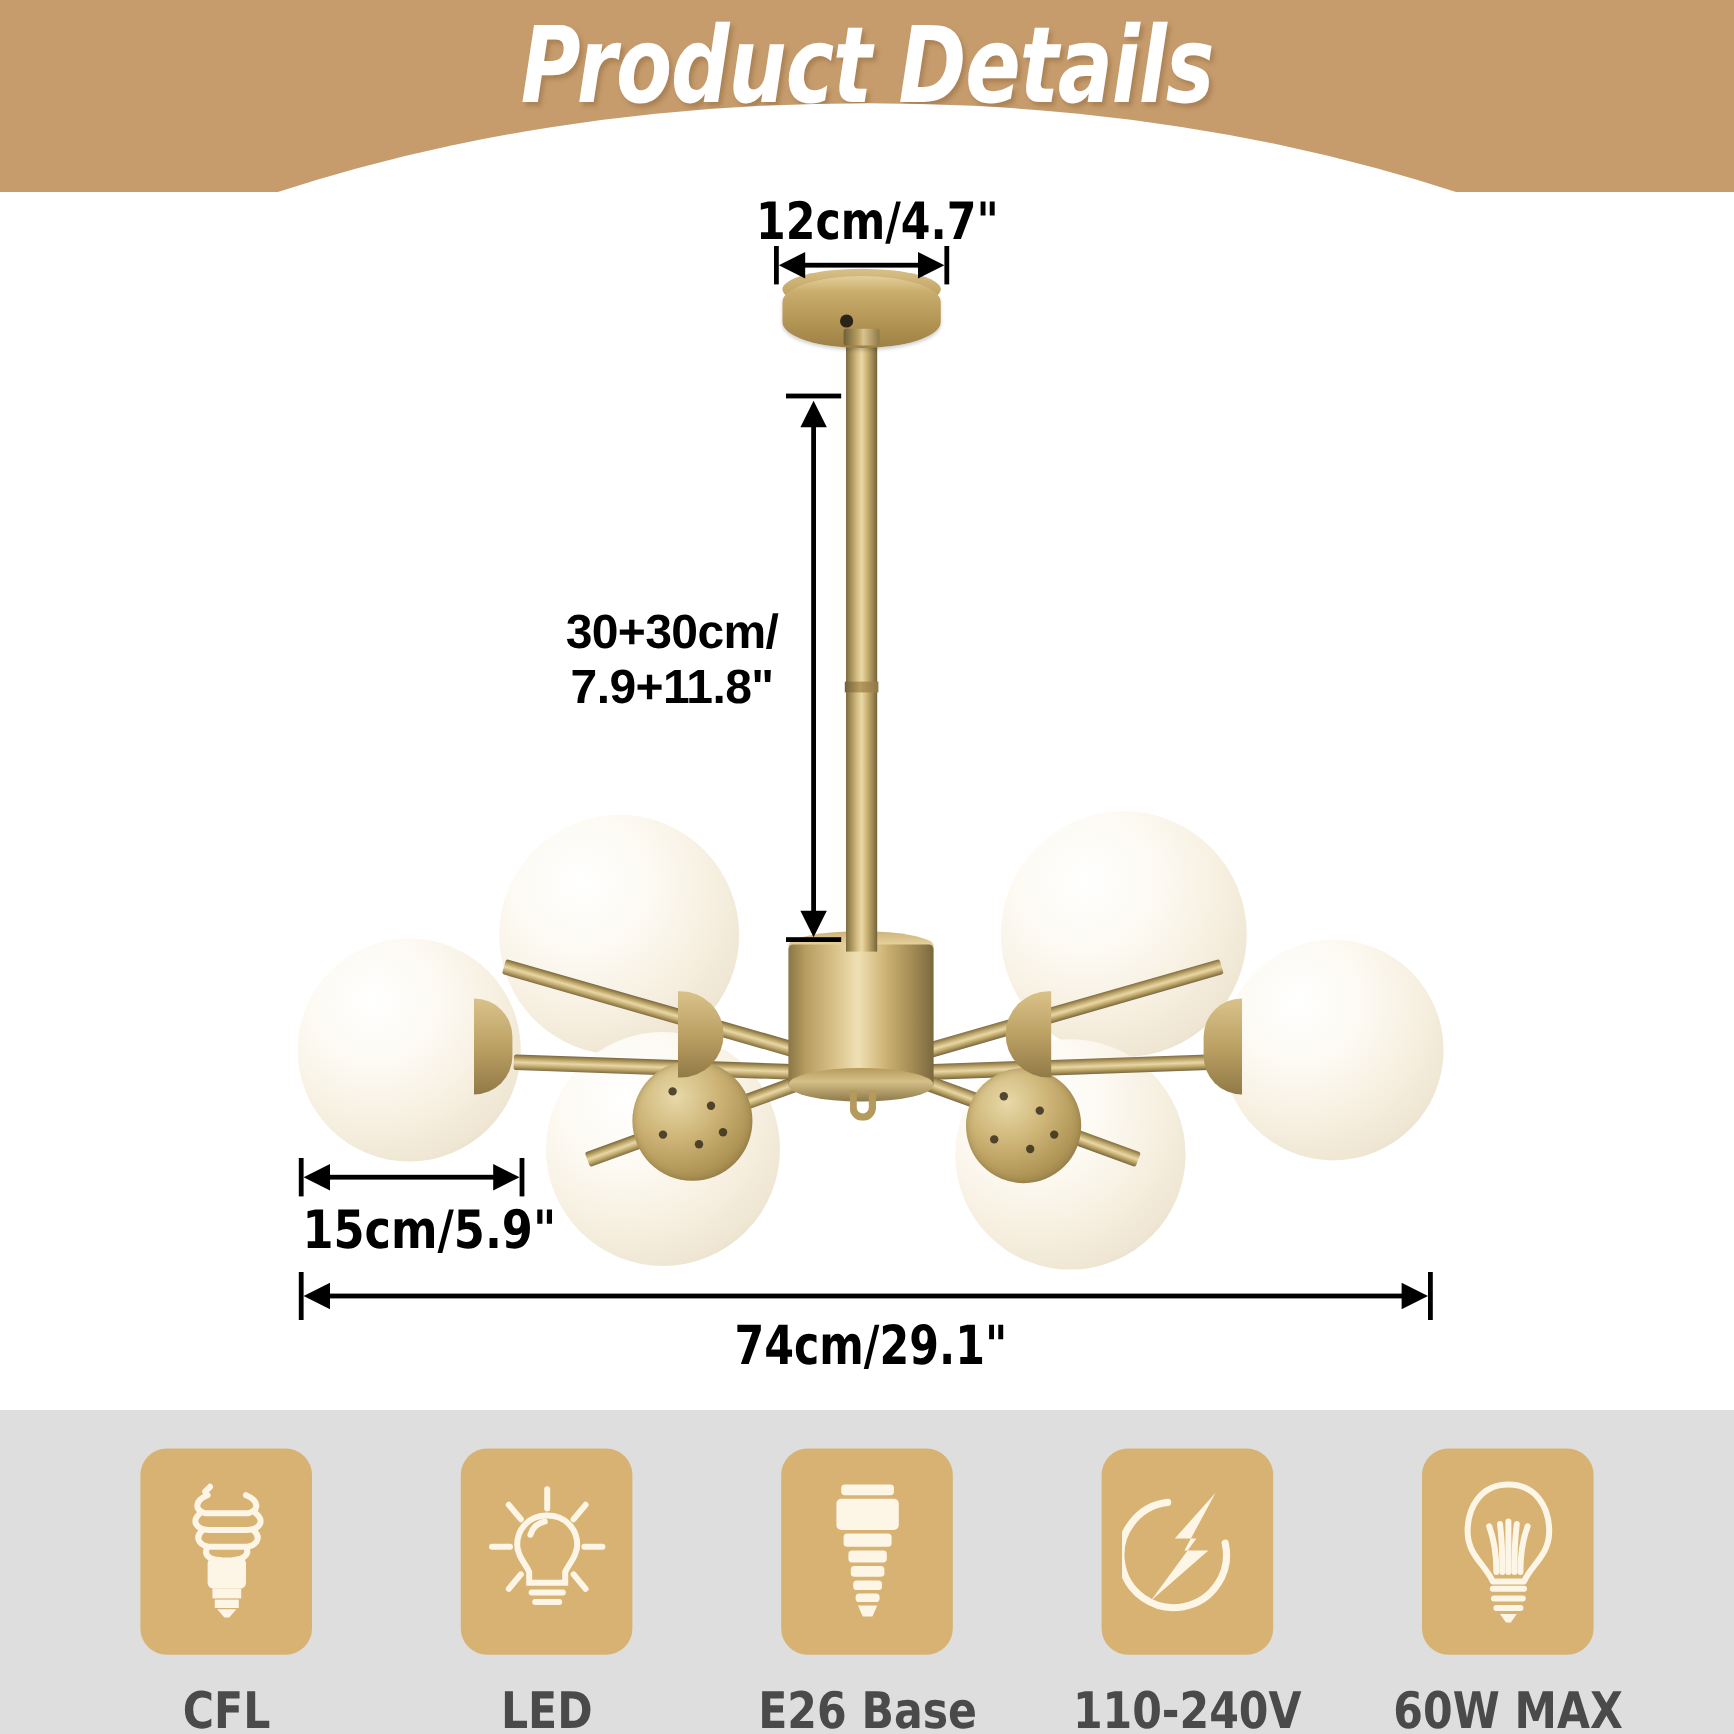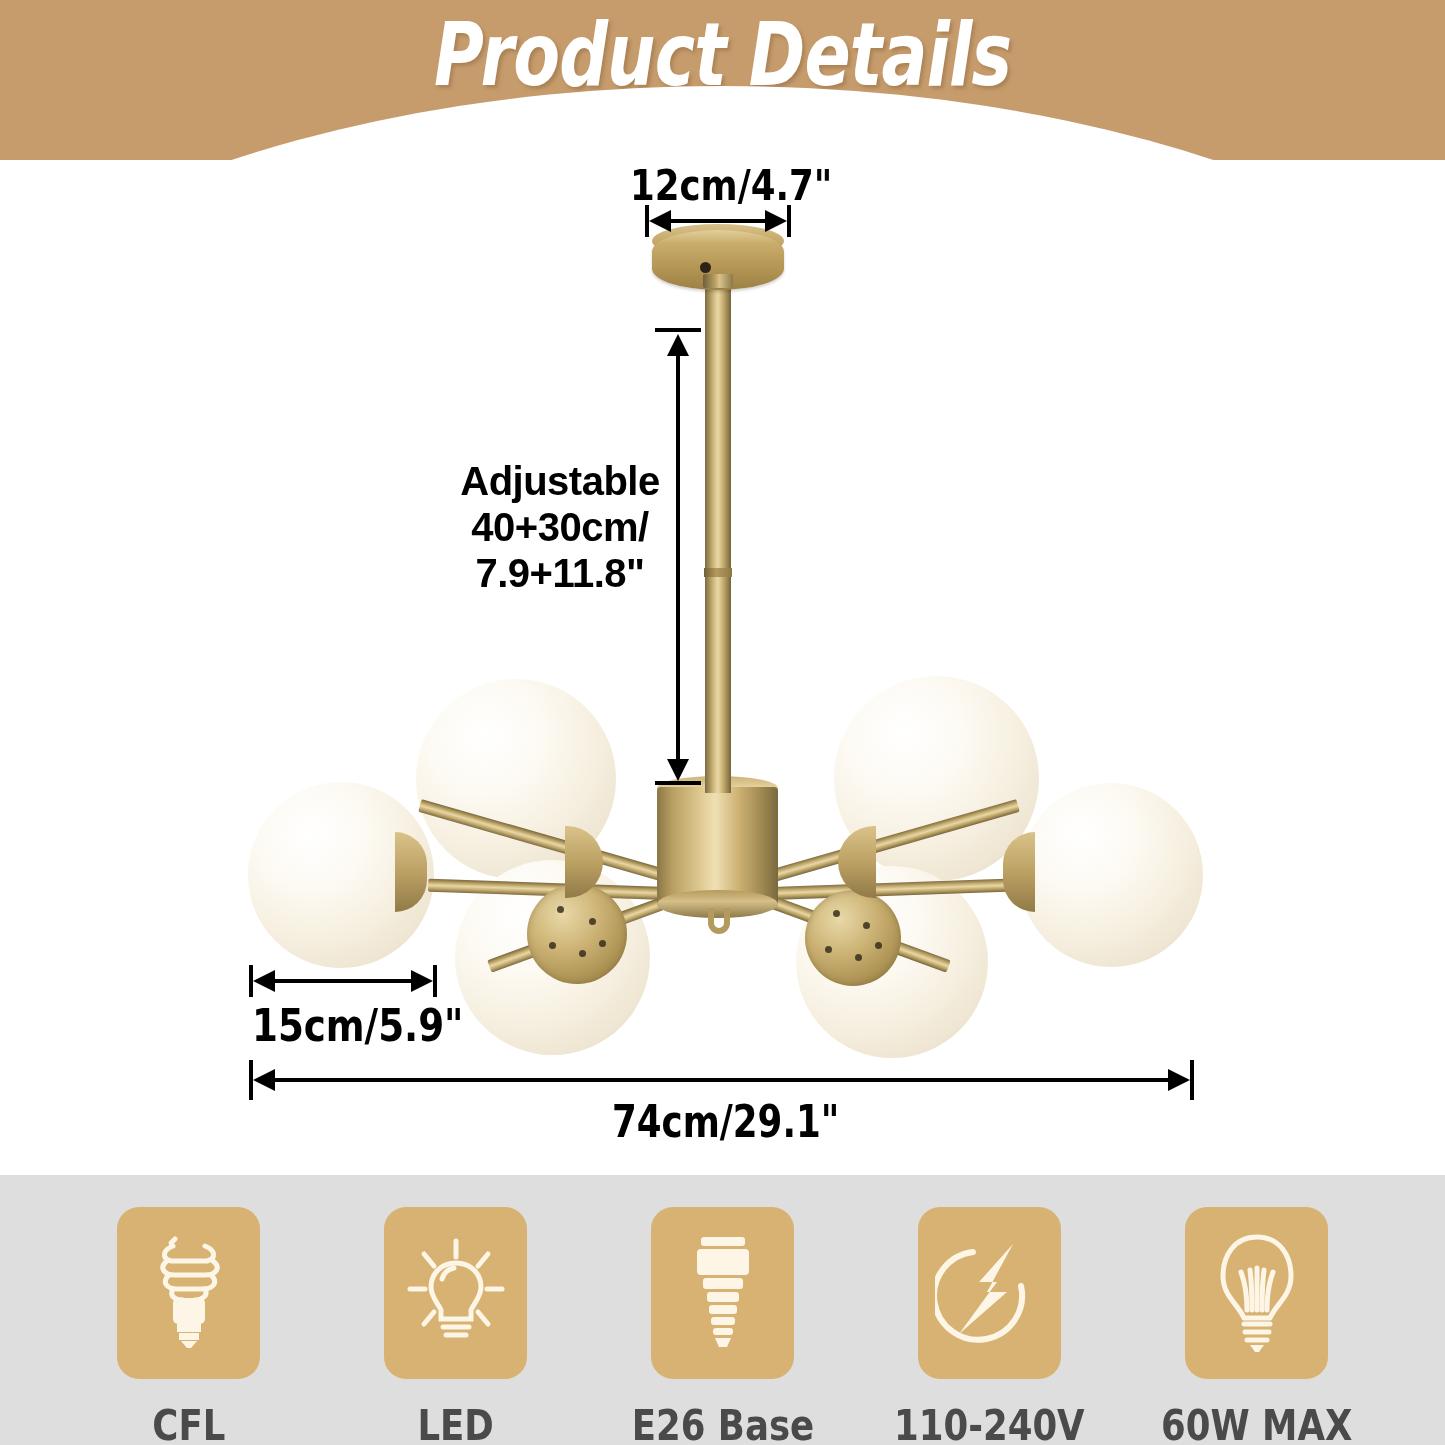--- a/index.html
+++ b/index.html
@@ -272,22 +272,22 @@
   </div>
 
   <div class="dim-label dim-top">12cm/4.7"</div>
   <div class="tick-v" style="left:645px; top:45px; height:32px;"></div>
   <div class="tick-v" style="left:787px; top:45px; height:32px;"></div>
   <div class="arrow-line-h" style="left:655px; top:59px; width:124px;"></div>
   <div class="ah-left" style="left:649px; top:50px;"></div>
   <div class="ah-right" style="left:765px; top:50px;"></div>
 
   <div class="adjust-block">
-    <span>Adjustable</span><br>
-    <span>40+30cm/</span><br>
+    <br>
+    <span>30+30cm/</span><br>
     <span>7.9+11.8"</span>
   </div>
   <div class="tick-h" style="left:655px; top:168px; width:46px;"></div>
   <div class="tick-h" style="left:655px; top:621px; width:46px;"></div>
   <div class="arrow-line-v" style="left:676px; top:178px; height:435px;"></div>
   <div class="av-up" style="left:667px; top:174px;"></div>
   <div class="av-down" style="left:667px; top:599px;"></div>
 
   <div class="tick-v" style="left:249px; top:805px; height:32px;"></div>
   <div class="tick-v" style="left:433px; top:805px; height:32px;"></div>

